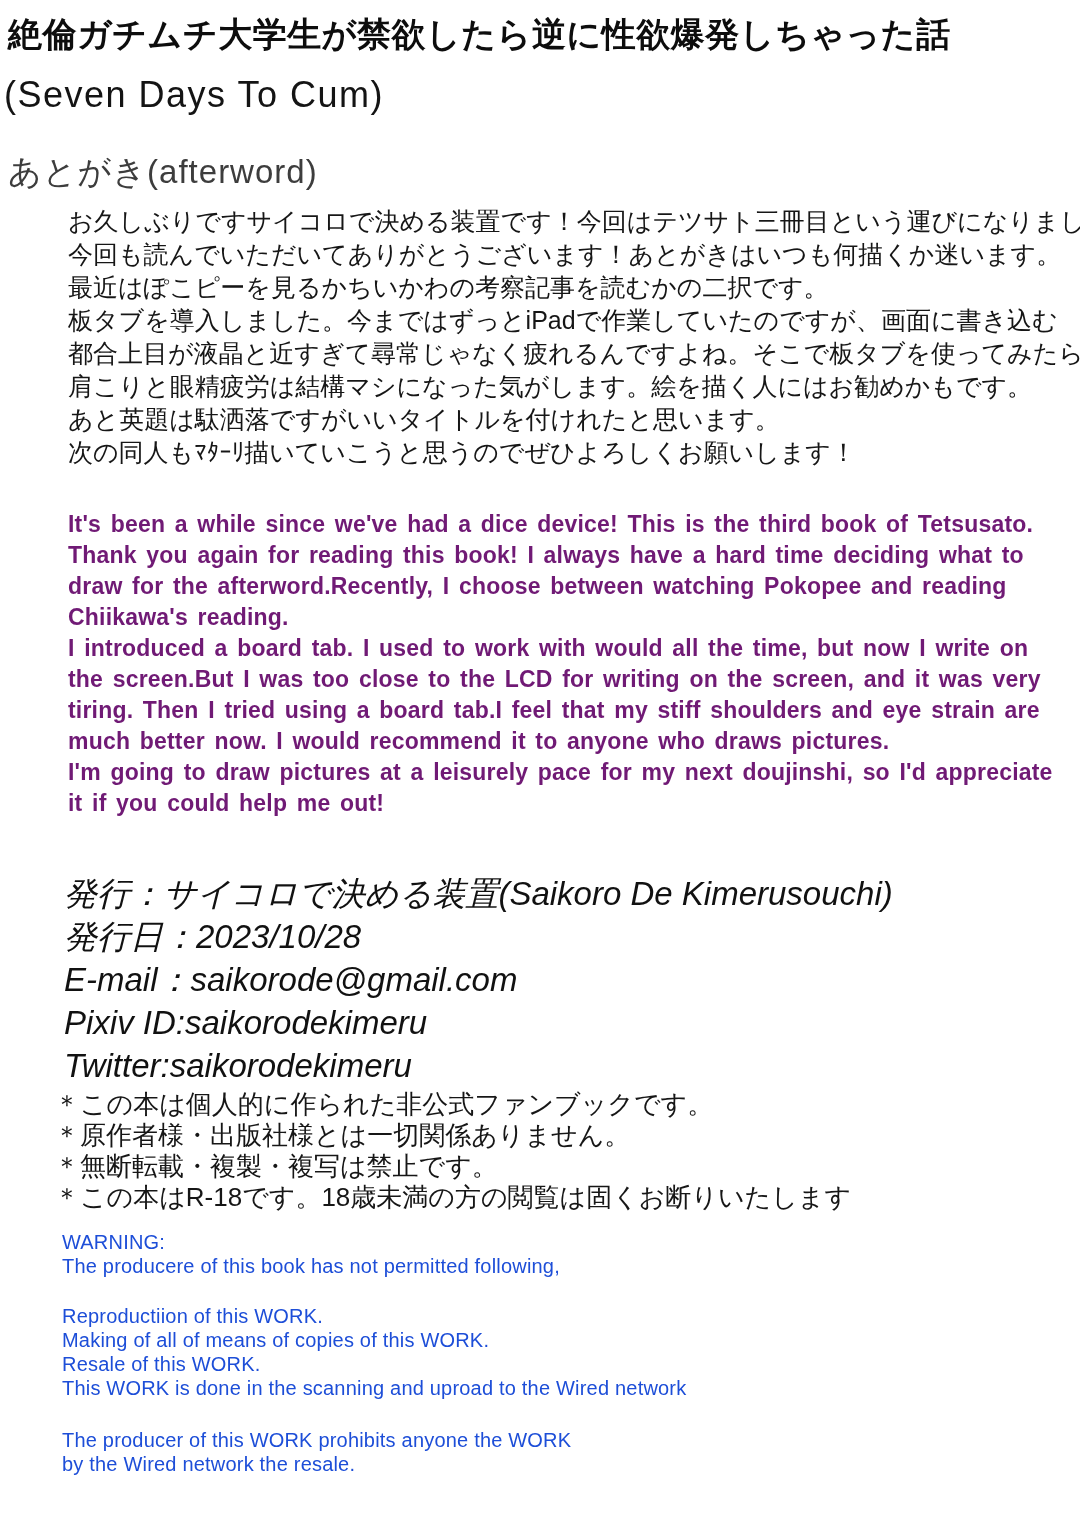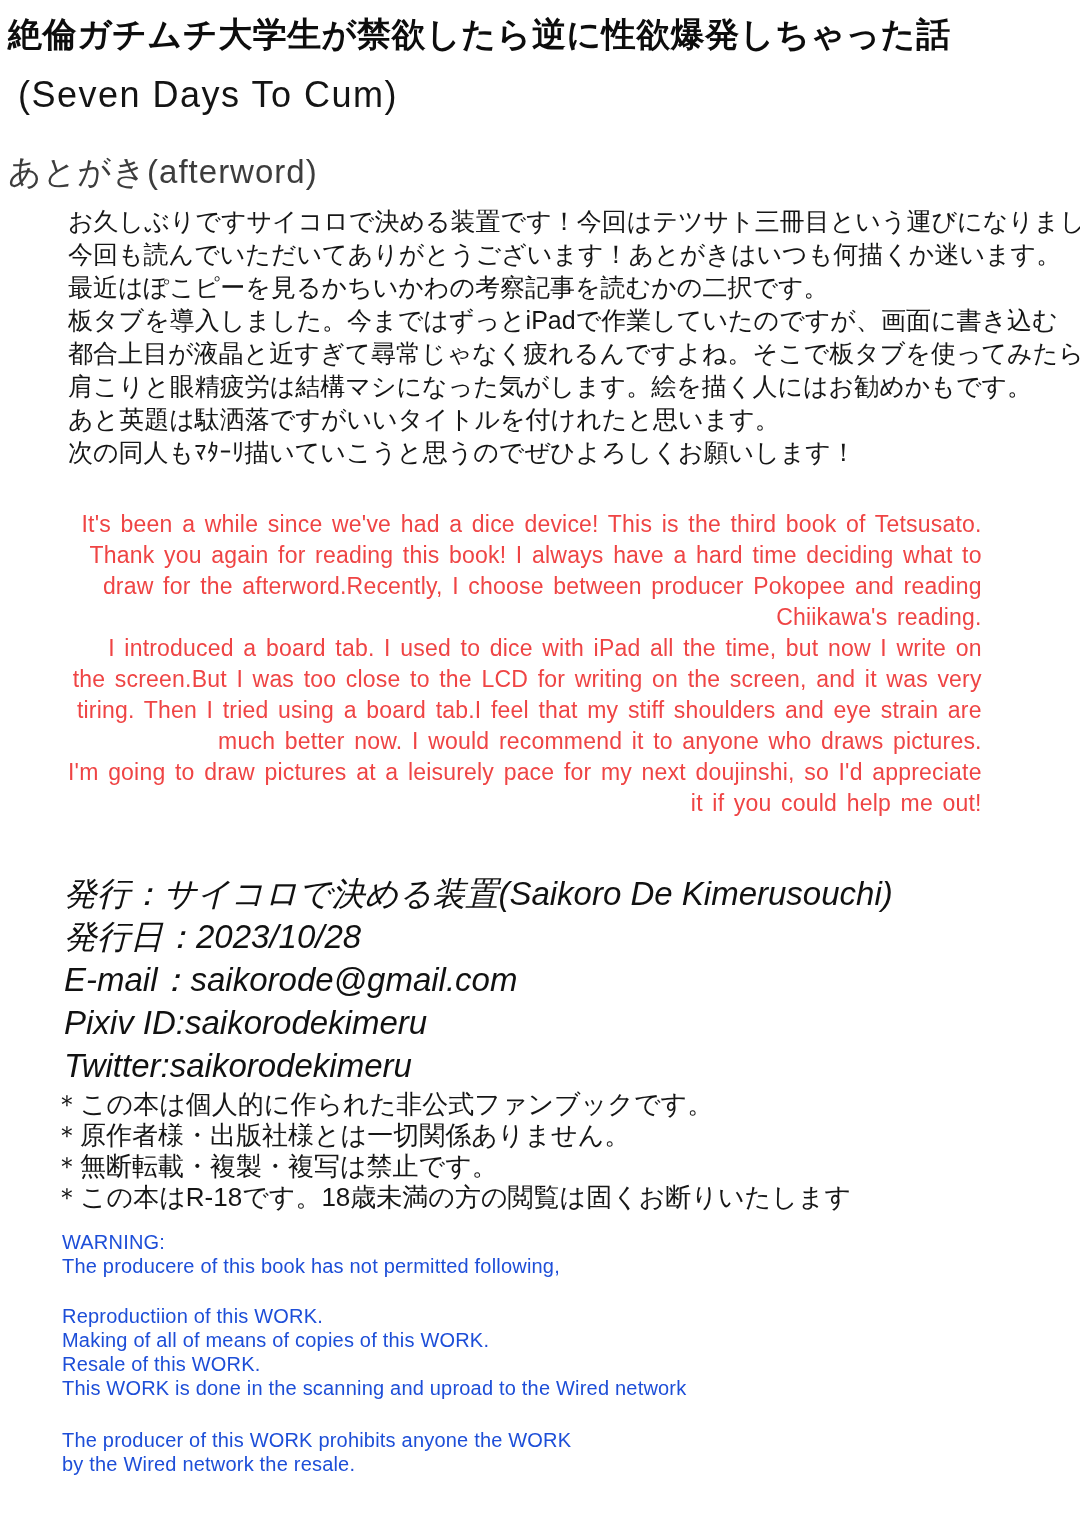--- a/index.html
+++ b/index.html
@@ -7,35 +7,35 @@
     width:1080px;height:1528px;background:#ffffff;position:relative;
     overflow:hidden;color:#1a1a1a;
     font-family:"Liberation Sans", sans-serif;
   }
   .abs{position:absolute;}
   .title{
     left:8px;top:12px;font-size:34px;font-weight:700;letter-spacing:0.5px;
     color:#0d0d0d;white-space:nowrap;
   }
   .subtitle{
-    left:18px;top:74px;font-size:36px;font-weight:400;letter-spacing:1.5px;
+    left:4px;top:74px;font-size:36px;font-weight:400;letter-spacing:1.5px;
     color:#141414;white-space:nowrap;
   }
   .afterword{
     left:8px;top:150px;font-size:33px;font-weight:400;letter-spacing:1px;
     color:#3d3d3d;white-space:nowrap;
   }
   .jp-body{
     left:68px;top:205px;font-size:25px;line-height:33px;font-weight:500;
     color:#161616;
   }
   .jp-body div{white-space:nowrap;}
   .en-body{
-    left:68px;top:509px;font-size:23px;line-height:31px;font-weight:400;
-    color:#ef4444;word-spacing:3px;letter-spacing:0.2px;text-align:right;
+    left:68px;top:509px;font-size:23px;line-height:31px;font-weight:700;
+    color:#701a75;word-spacing:3px;letter-spacing:0.2px;
   }
   .en-body div{white-space:nowrap;}
   .colophon{
     left:64px;top:872px;font-size:33px;line-height:43px;font-weight:500;
     color:#111111;
     font-style:italic;
   }
   .colophon div{white-space:nowrap;}
   .disclaimers{
     left:54px;top:1089px;font-size:26px;line-height:31px;font-weight:500;
@@ -64,23 +64,23 @@
   <div>板タブを導入しました。今まではずっとiPadで作業していたのですが、画面に書き込む</div>
   <div>都合上目が液晶と近すぎて尋常じゃなく疲れるんですよね。そこで板タブを使ってみたら</div>
   <div>肩こりと眼精疲労は結構マシになった気がします。絵を描く人にはお勧めかもです。</div>
   <div>あと英題は駄洒落ですがいいタイトルを付けれたと思います。</div>
   <div>次の同人もﾏﾀｰﾘ描いていこうと思うのでぜひよろしくお願いします！</div>
 </div>
 
 <div class="abs en-body">
   <div>It's been a while since we've had a dice device! This is the third book of Tetsusato.</div>
   <div>Thank you again for reading this book! I always have a hard time deciding what to</div>
-  <div>draw for the afterword.Recently, I choose between producer Pokopee and reading</div>
+  <div>draw for the afterword.Recently, I choose between watching Pokopee and reading</div>
   <div>Chiikawa's reading.</div>
-  <div>I introduced a board tab. I used to dice with iPad all the time, but now I write on</div>
+  <div>I introduced a board tab. I used to work with would all the time, but now I write on</div>
   <div>the screen.But I was too close to the LCD for writing on the screen, and it was very</div>
   <div>tiring. Then I tried using a board tab.I feel that my stiff shoulders and eye strain are</div>
   <div>much better now. I would recommend it to anyone who draws pictures.</div>
   <div>I'm going to draw pictures at a leisurely pace for my next doujinshi, so I'd appreciate</div>
   <div>it if you could help me out!</div>
 </div>
 
 <div class="abs colophon">
   <div>発行：サイコロで決める装置(Saikoro De Kimerusouchi)</div>
   <div>発行日：2023/10/28</div>

